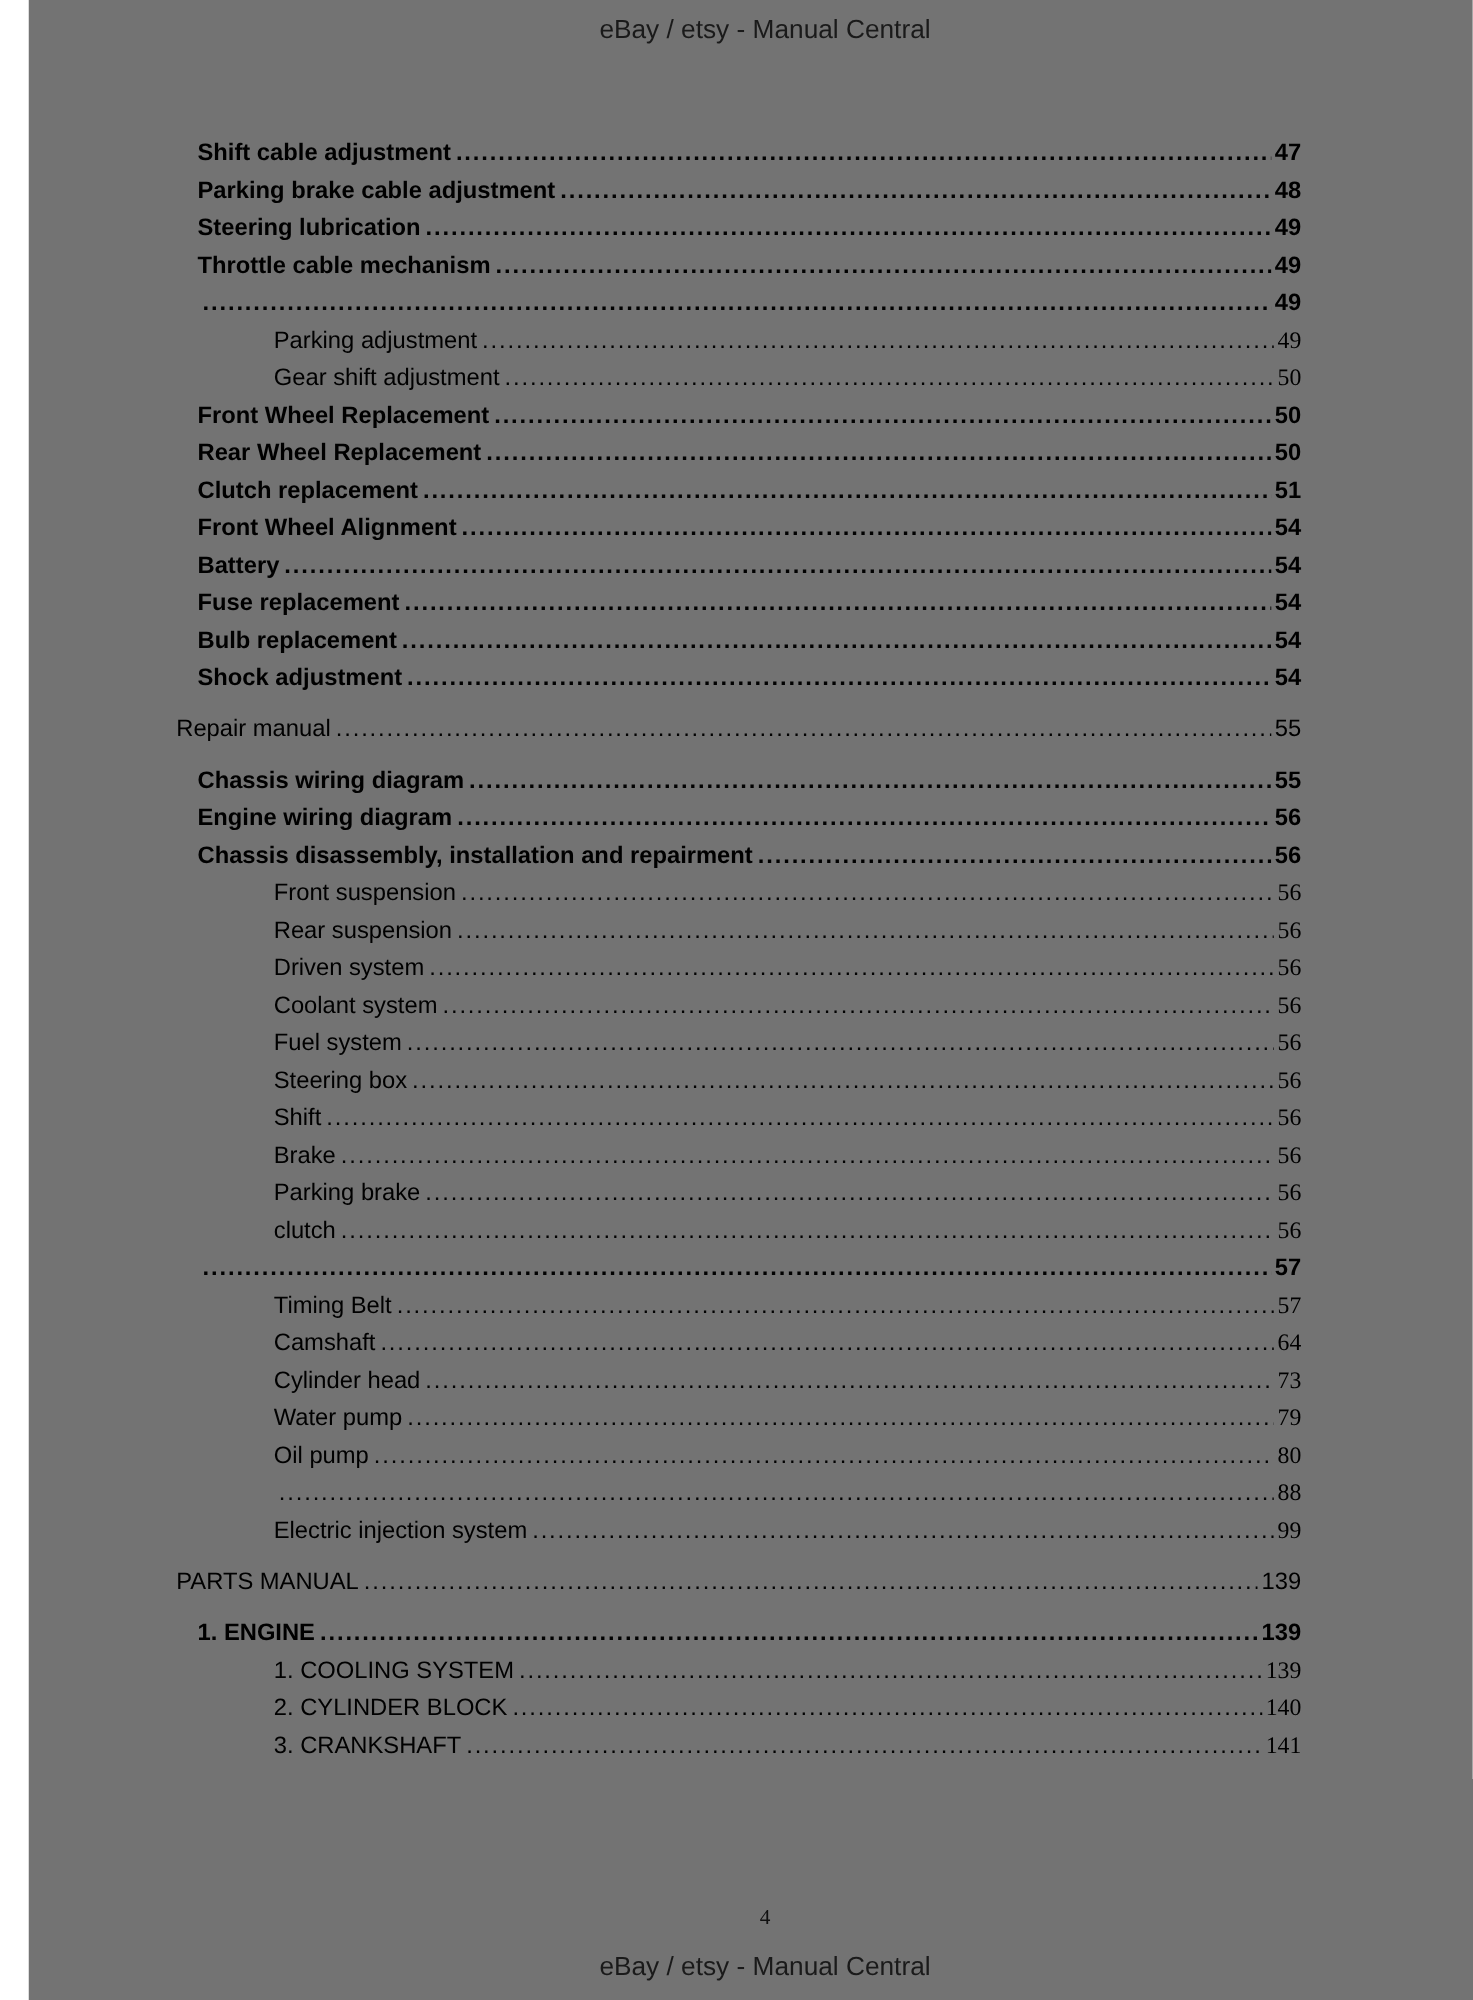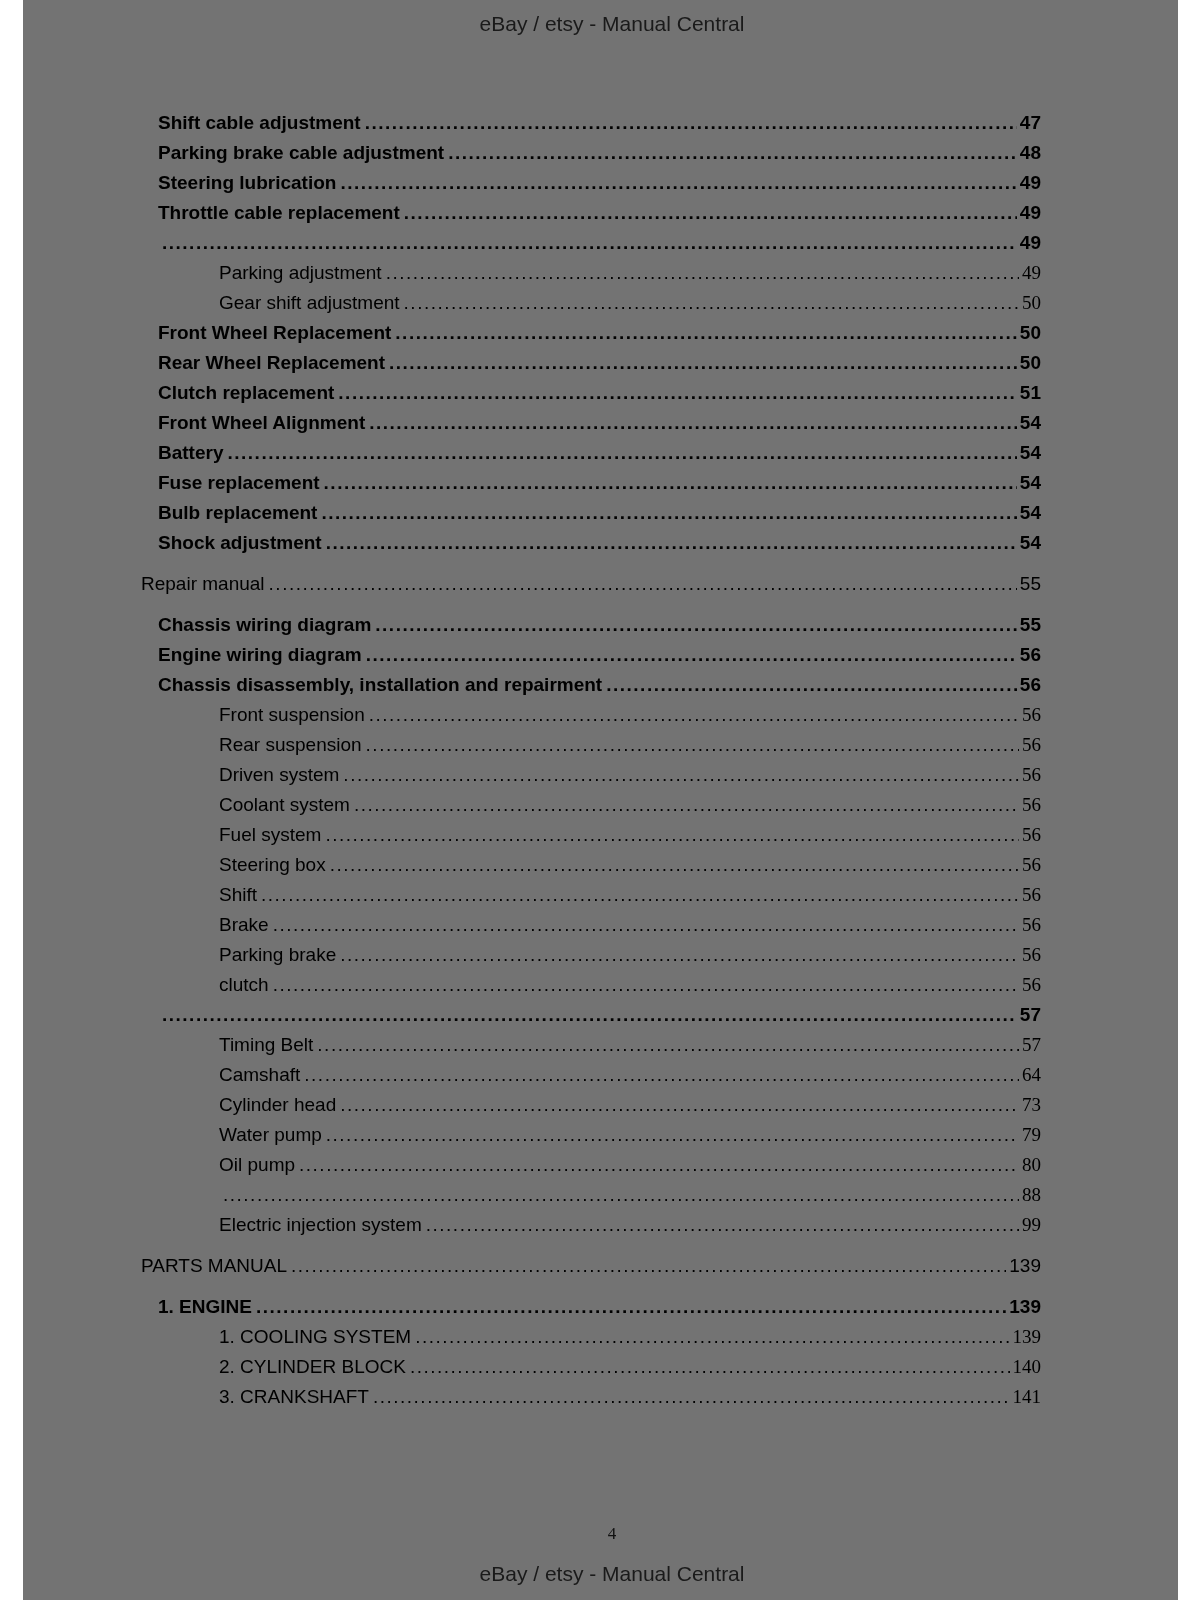--- a/index.html
+++ b/index.html
@@ -98,21 +98,21 @@
     <span class="toc-label">Parking brake cable adjustment</span>
     <span class="toc-dots"></span>
     <span class="toc-page">48</span>
   </div>
       <div class="toc-entry level-1 bold">
     <span class="toc-label">Steering lubrication</span>
     <span class="toc-dots"></span>
     <span class="toc-page">49</span>
   </div>
       <div class="toc-entry level-1 bold">
-    <span class="toc-label">Throttle cable replacement</span>
+    <span class="toc-label">Throttle cable mechanism</span>
     <span class="toc-dots"></span>
     <span class="toc-page">49</span>
   </div>
       <div class="toc-entry level-1 bold">
     <span class="toc-dots"></span>
     <span class="toc-page">49</span>
   </div>
       <div class="toc-entry level-2">
     <span class="toc-label">Parking adjustment</span>
     <span class="toc-dots"></span>

